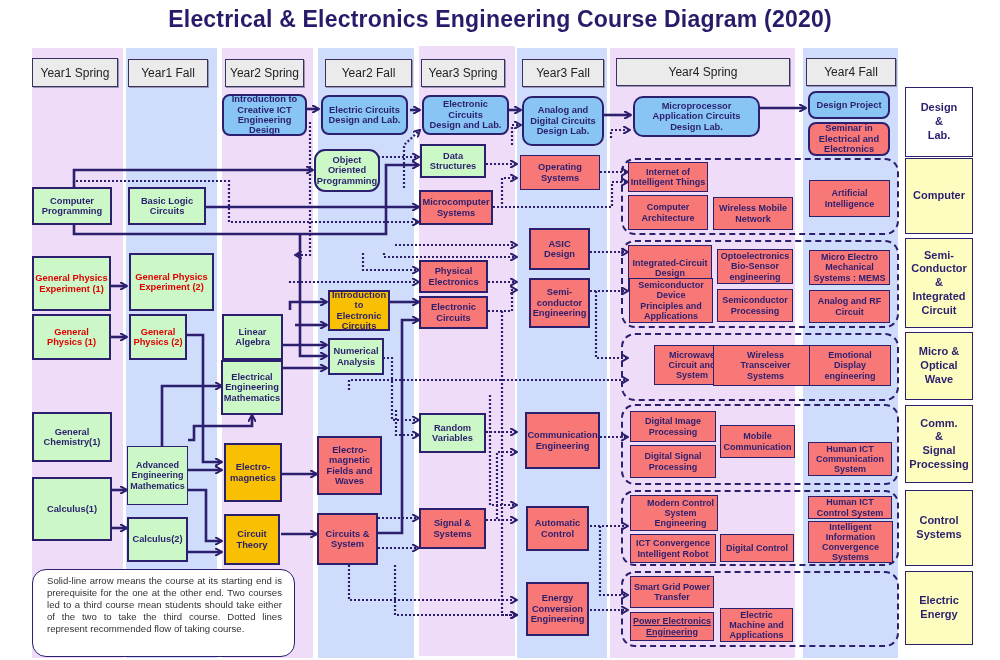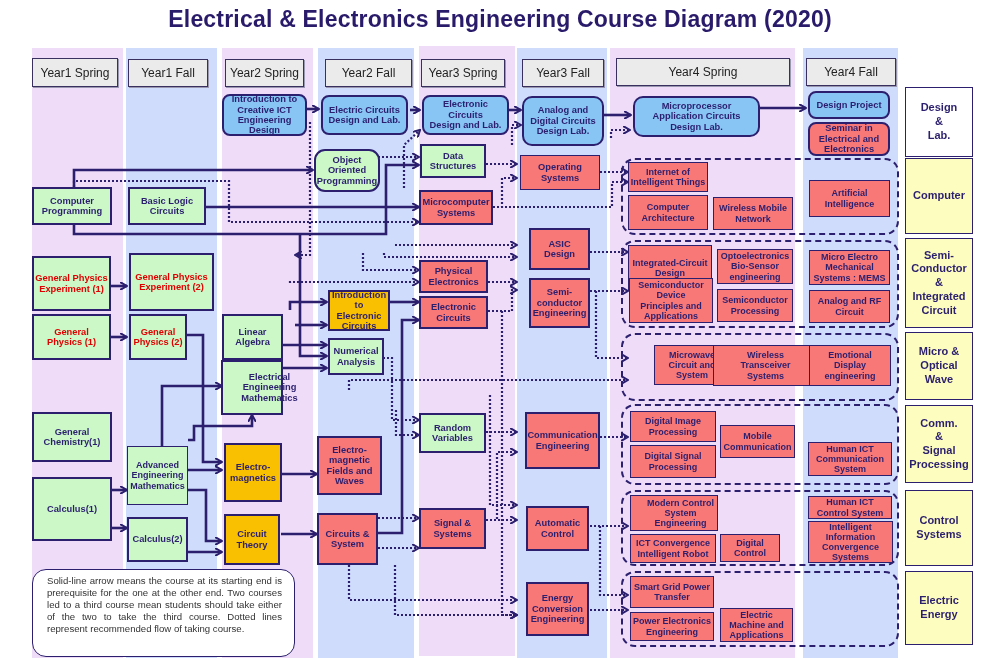--- a/index.html
+++ b/index.html
@@ -205,21 +205,21 @@
 <div class="box b" style="left:222px;top:94px;width:85px;height:42px;">
     <span style="white-space:pre-line;">Introduction to
 Creative ICT
 Engineering Design</span>
   </div>
 <div class="box g" style="left:222px;top:314px;width:61px;height:46px;">
     <span style="white-space:pre-line;">Linear
 Algebra</span>
   </div>
 <div class="box g" style="left:221px;top:360px;width:62px;height:55px;">
-    <span style="white-space:pre-line;padding-left:35px;">Electrical
+    <span style="white-space:pre-line;">Electrical
 Engineering
 Mathematics</span>
   </div>
 <div class="box o" style="left:224px;top:443px;width:58px;height:59px;">
     <span style="white-space:pre-line;">Electro-
 magnetics</span>
   </div>
 <div class="box o" style="left:224px;top:514px;width:56px;height:51px;">
     <span style="white-space:pre-line;">Circuit
 Theory</span>
@@ -374,29 +374,29 @@
   </div>
 <div class="box r sm" style="left:630px;top:495px;width:88px;height:36px;padding-left:14px;">
     <span style="white-space:pre-line;">Modern Control
 System
 Engineering</span>
   </div>
 <div class="box r sm" style="left:630px;top:534px;width:86px;height:29px;">
     <span style="white-space:pre-line;">ICT Convergence
 Intelligent Robot</span>
   </div>
-<div class="box r sm" style="left:720px;top:534px;width:60px;height:28px;">
+<div class="box r sm" style="left:720px;top:534px;width:74px;height:28px;">
     <span style="white-space:pre-line;">Digital Control</span>
   </div>
 <div class="box r sm" style="left:630px;top:576px;width:84px;height:32px;">
     <span style="white-space:pre-line;">Smart Grid Power
 Transfer</span>
   </div>
 <div class="box r sm" style="left:630px;top:612px;width:84px;height:29px;">
-    <span style="white-space:pre-line;">Power Electronics
+    <span style="white-space:pre-line;text-decoration:underline;">Power Electronics
 Engineering</span>
   </div>
 <div class="box r sm" style="left:720px;top:608px;width:73px;height:34px;">
     <span style="white-space:pre-line;">Electric
 Machine and
 Applications</span>
   </div>
 
 <div class="box b" style="left:808px;top:91px;width:82px;height:28px;">
     <span style="white-space:pre-line;">Design Project</span>

